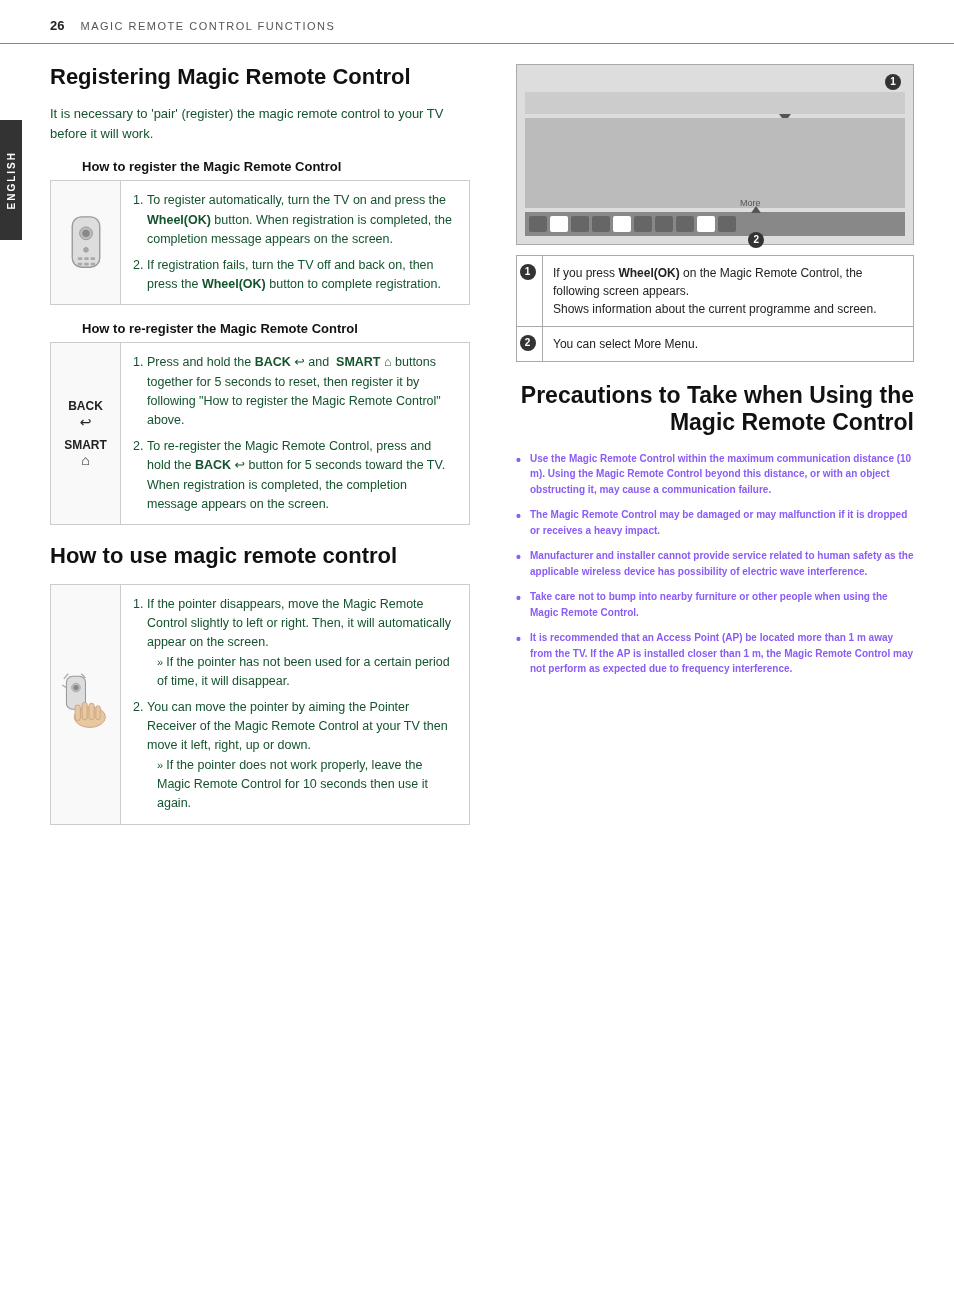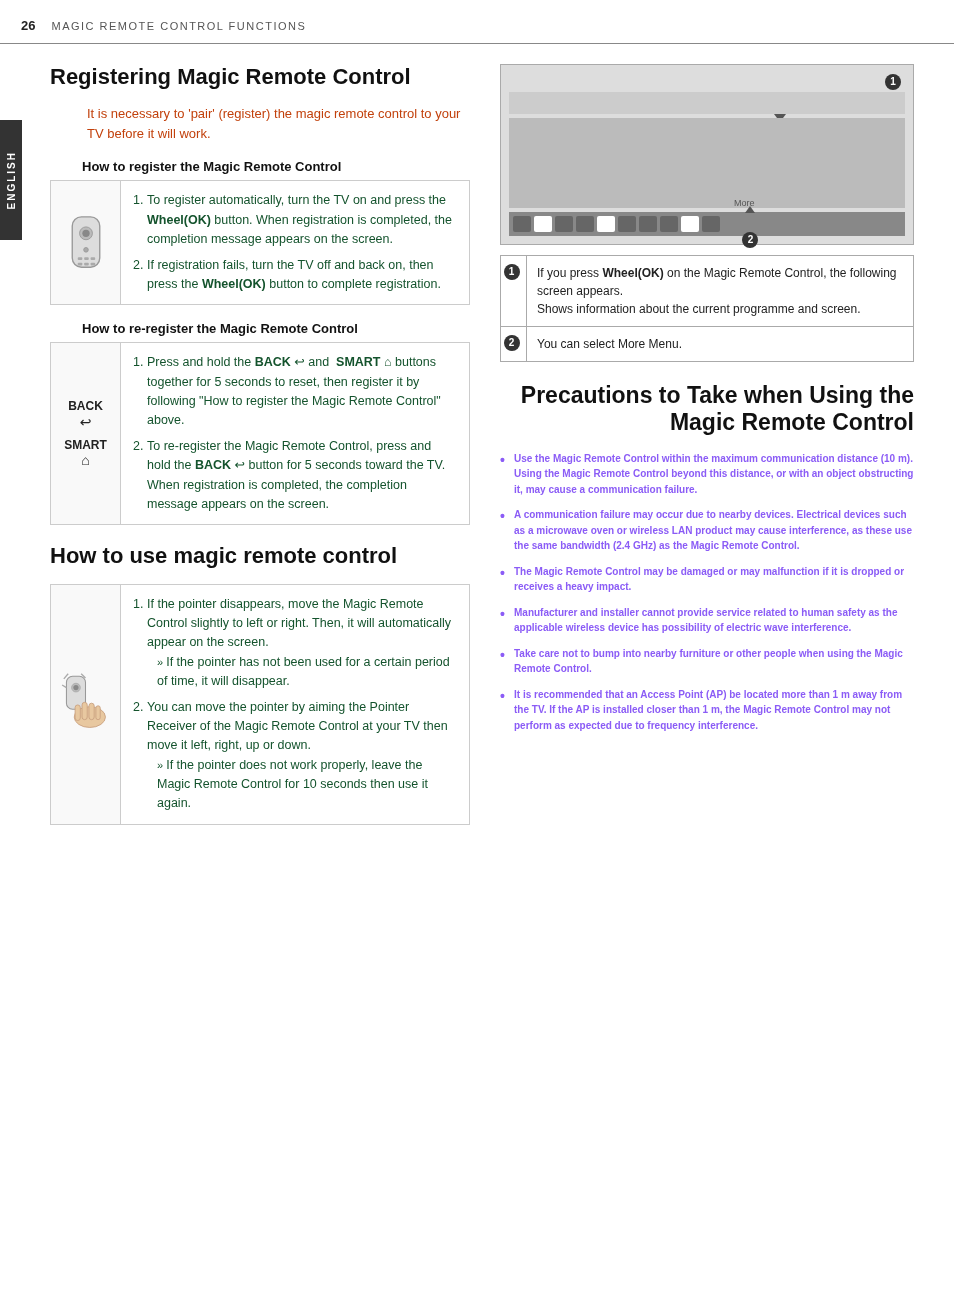--- a/index.html
+++ b/index.html
@@ -38,21 +38,21 @@
       font-size: 10px;
       font-weight: bold;
       letter-spacing: 2px;
       writing-mode: vertical-rl;
       transform: rotate(180deg);
       text-transform: uppercase;
     }
 
     
     .page-header {
-      padding: 18px 50px 10px 21px;
+      padding: 18px 50px 10px 50px;
       border-bottom: 1.5px solid #888;
       display: flex;
       align-items: center;
     }
     .page-number {
       font-size: 13px;
       font-weight: bold;
       margin-right: 16px;
       color: #222;
     }
@@ -61,21 +61,21 @@
       letter-spacing: 1.5px;
       text-transform: uppercase;
       color: #555;
       font-weight: normal;
     }
 
     
     .main-content {
       display: flex;
       padding: 20px 40px 20px 50px;
-      gap: 30px;
+      gap: 46px;
     }
 
     .left-column {
       flex: 0 0 420px;
       max-width: 420px;
     }
 
     .right-column {
       flex: 1;
       min-width: 0;
@@ -91,22 +91,21 @@
     }
 
     .section-title.large {
       font-size: 20px;
     }
 
     .intro-text {
       font-size: 13px;
       line-height: 1.5;
       margin-bottom: 16px;
-      color: #c2410c;
-      margin-left: 37px;
+      color: #14532d;
     }
 
     
     .subsection-label {
       font-size: 13px;
       font-weight: bold;
       margin-bottom: 6px;
       color: #111;
       padding-left: 32px;
     }
@@ -539,21 +538,20 @@
             <span class="circle-num">2</span>
           </div>
           <div class="info-text-cell">You can select More Menu.</div>
         </div>
       </div>
 
       <div class="precautions-section">
         <h2 class="section-title large">Precautions to Take when Using the Magic Remote Control</h2>
         <ul class="bullet-list">
           <li>Use the Magic Remote Control within the maximum communication distance (10 m). Using the Magic Remote Control beyond this distance, or with an object obstructing it, may cause a communication failure.</li>
-          <li>A communication failure may occur due to nearby devices. Electrical devices such as a microwave oven or wireless LAN product may cause interference, as these use the same bandwidth (2.4 GHz) as the Magic Remote Control.</li>
           <li>The Magic Remote Control may be damaged or may malfunction if it is dropped or receives a heavy impact.</li>
           <li>Manufacturer and installer cannot provide service related to human safety as the applicable wireless device has possibility of electric wave interference.</li>
           <li>Take care not to bump into nearby furniture or other people when using the Magic Remote Control.</li>
           <li>It is recommended that an Access Point (AP) be located more than 1 m away from the TV. If the AP is installed closer than 1 m, the Magic Remote Control may not perform as expected due to frequency interference.</li>
         </ul>
       </div>
 
     </div>
 
   </div>

